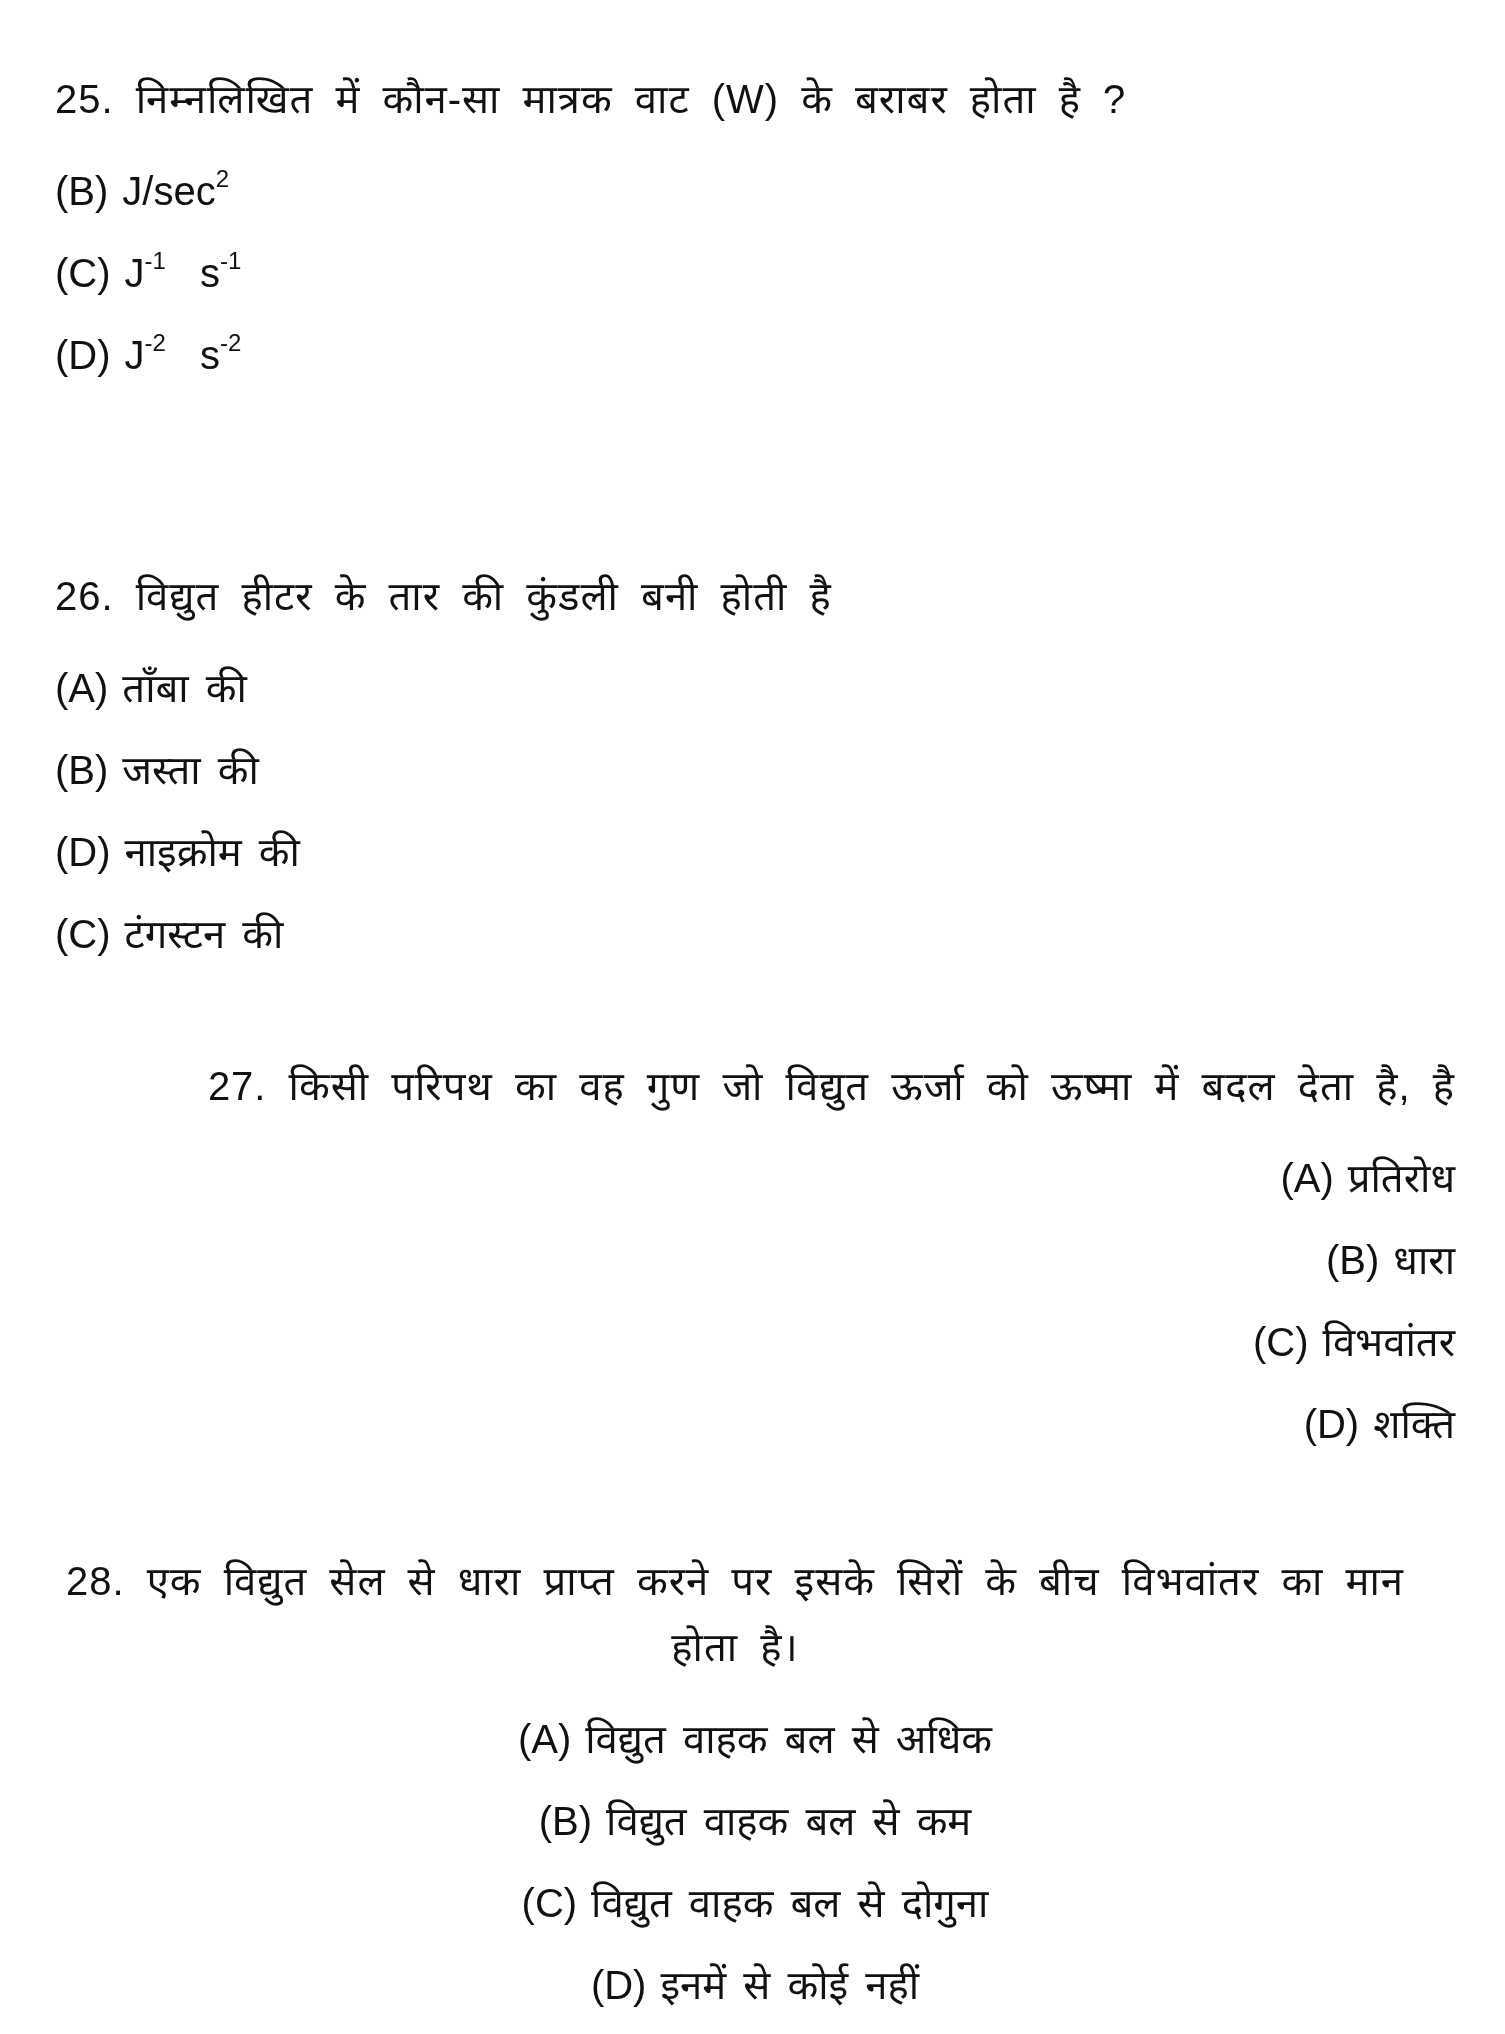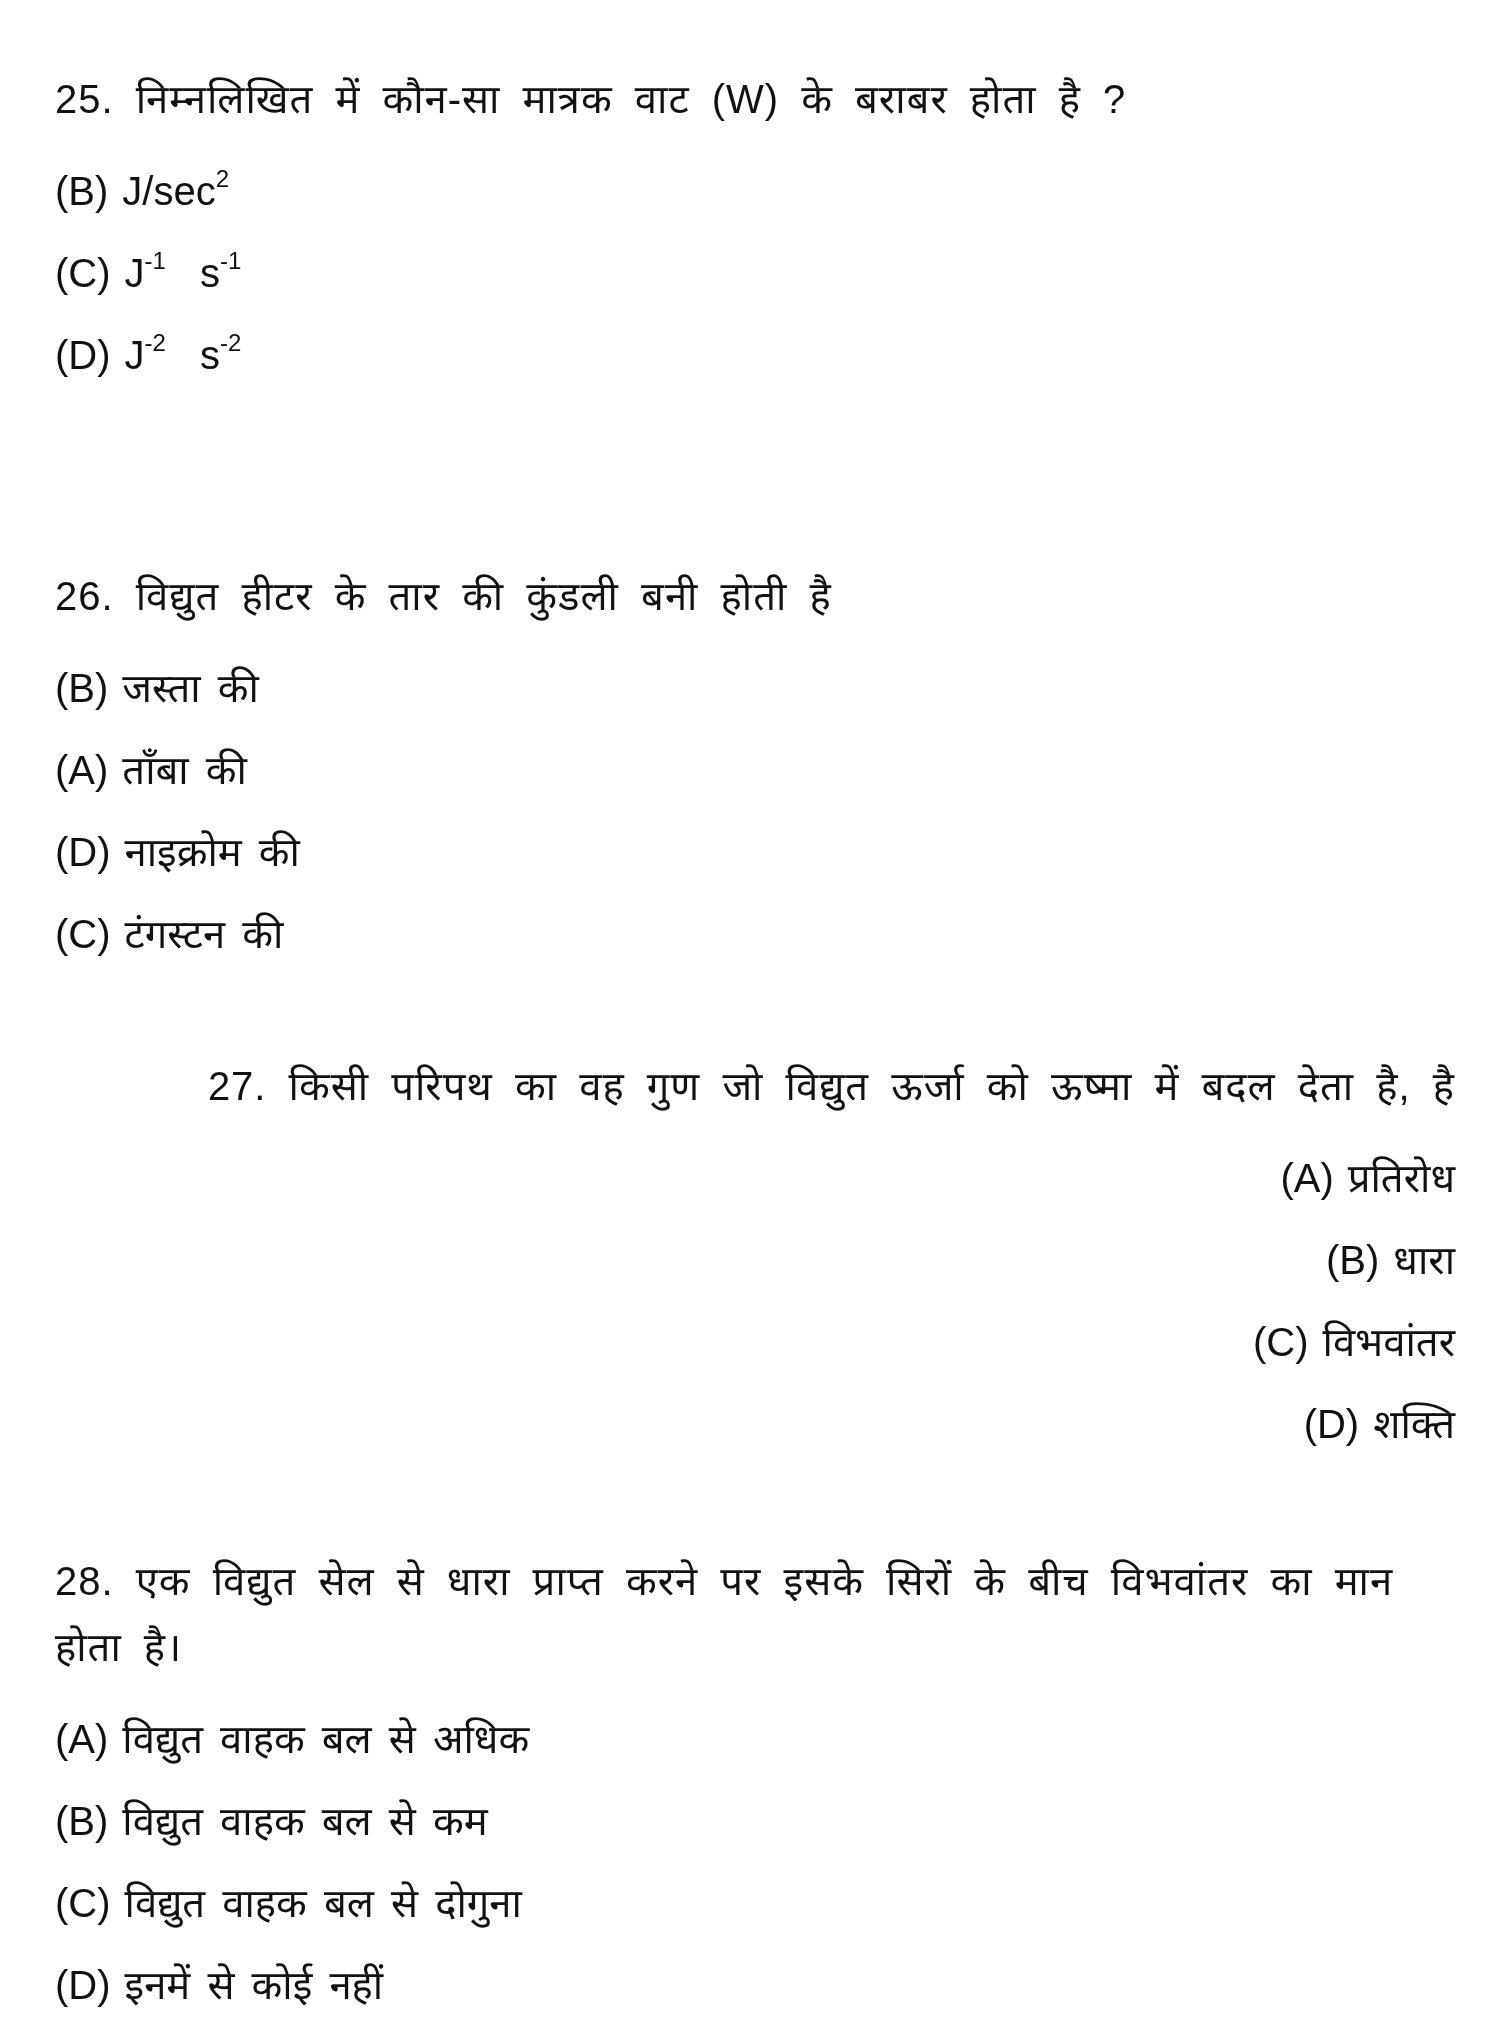--- a/index.html
+++ b/index.html
@@ -44,41 +44,41 @@
       </p>
     </div>
   </div>
 
   <div class="q-block" style="top:563px;">
     <p class="q-text">
       <span>26.</span>
       <span>विद्युत हीटर के तार की कुंडली बनी होती है</span>
     </p>
     <div style="margin-top:18px;">
+      <p class="opt"><span class="lbl">(A)</span><span>ताँबा की</span></p>
       <p class="opt"><span class="lbl">(B)</span><span>जस्ता की</span></p>
-      <p class="opt"><span class="lbl">(A)</span><span>ताँबा की</span></p>
       <p class="opt"><span class="lbl">(D)</span><span>नाइक्रोम की</span></p>
       <p class="opt"><span class="lbl">(C)</span><span>टंगस्टन की</span></p>
     </div>
   </div>
 
   <div class="q-block" style="top:1053px;text-align:right;">
     <p class="q-text">
       <span>27.</span>
       <span>किसी परिपथ का वह गुण जो विद्युत ऊर्जा को ऊष्मा में बदल देता है, है</span>
     </p>
     <div style="margin-top:18px;">
       <p class="opt"><span class="lbl">(A)</span><span>प्रतिरोध</span></p>
       <p class="opt"><span class="lbl">(B)</span><span>धारा</span></p>
       <p class="opt"><span class="lbl">(C)</span><span>विभवांतर</span></p>
       <p class="opt"><span class="lbl">(D)</span><span>शक्ति</span></p>
     </div>
   </div>
 
-  <div class="q-block" style="top:1548px;">
+  <div class="q-block" style="top:1548px;text-align:center;">
     <p class="q-text" style="width:1360px;">
       <span>28.</span>
       <span>एक विद्युत सेल से धारा प्राप्त करने पर इसके सिरों के बीच विभवांतर का मान होता है।</span>
     </p>
     <div style="margin-top:18px;">
       <p class="opt"><span class="lbl">(A)</span><span>विद्युत वाहक बल से अधिक</span></p>
       <p class="opt"><span class="lbl">(B)</span><span>विद्युत वाहक बल से कम</span></p>
       <p class="opt"><span class="lbl">(C)</span><span>विद्युत वाहक बल से दोगुना</span></p>
       <p class="opt"><span class="lbl">(D)</span><span>इनमें से कोई नहीं</span></p>
     </div>

